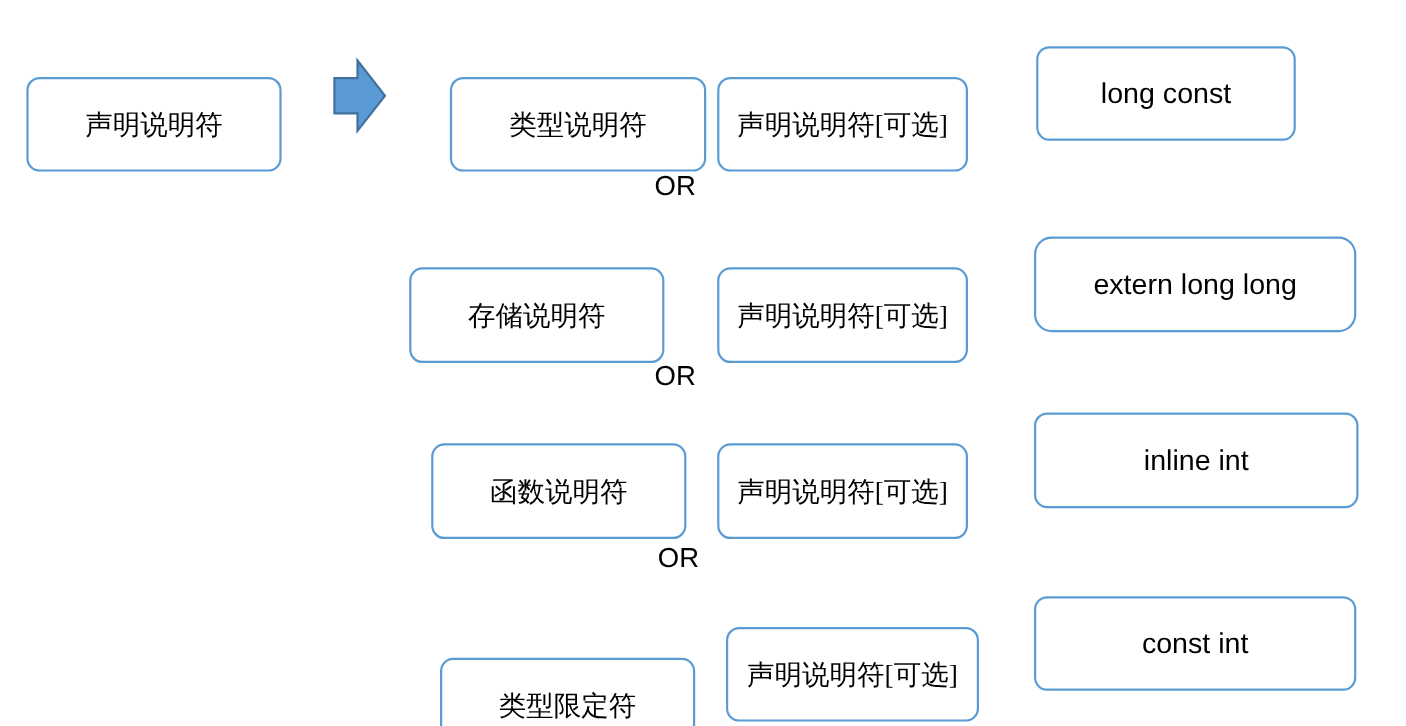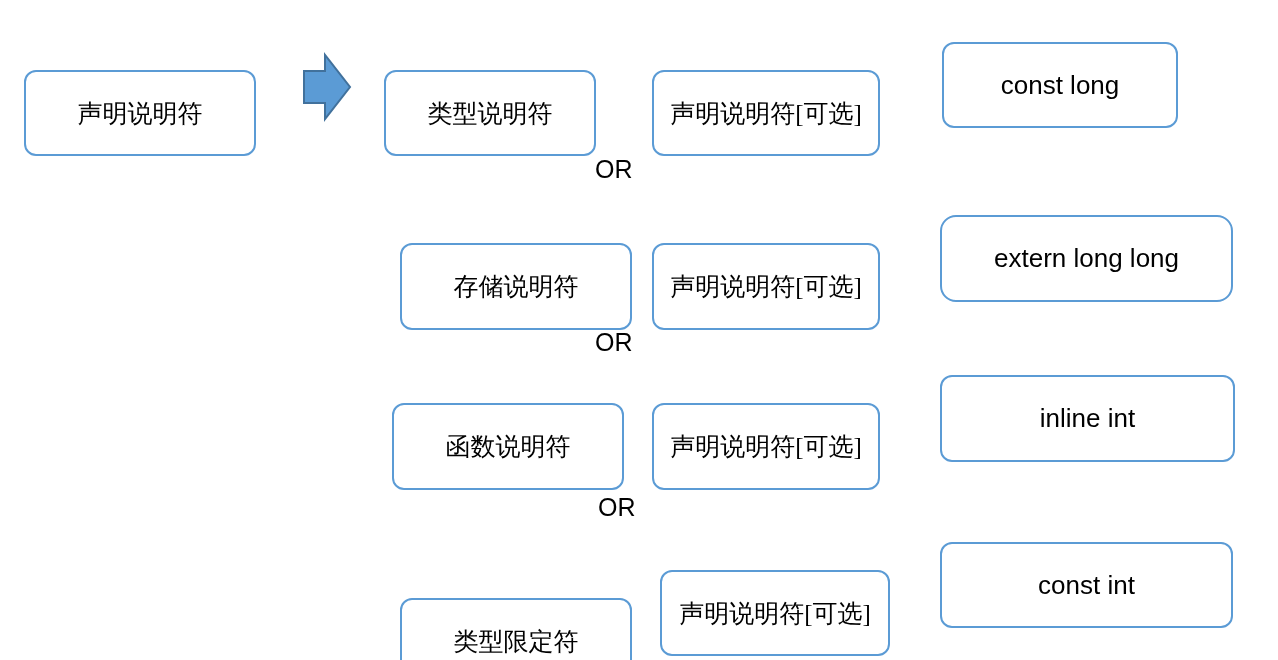--- a/index.html
+++ b/index.html
@@ -43,33 +43,33 @@
 <div class="canvas">
 
   <div class="box cn" style="left:24px; top:42px; width:232px; height:86px;">
     <span class="lbl">声明说明符</span>
   </div>
 
   <svg class="arrow" width="52" height="70" viewBox="0 0 52 70">
     <polygon points="3,19 24,19 24,3 49,35 24,67 24,51 3,51" fill="#5B9BD5"></polygon>
   </svg>
 
-  <div class="box cn" style="left:384px; top:42px; width:212px; height:86px;">
+  <div class="box cn" style="left:409px; top:42px; width:233px; height:86px;">
     <span class="lbl">类型说明符</span>
   </div>
   <div class="box cn" style="left:652px; top:42px; width:228px; height:86px;">
     <span class="lbl">声明说明符[可选]</span>
   </div>
   <div class="box en" style="left:942px; top:42px; width:236px; height:86px;">
-    <span class="lbl">const long</span>
+    <span class="lbl">long const</span>
   </div>
 
   <div class="or" style="left:595px; top:155px;">OR</div>
 
-  <div class="box cn" style="left:400px; top:215px; width:232px; height:87px;">
+  <div class="box cn" style="left:372px; top:215px; width:232px; height:87px;">
     <span class="lbl">存储说明符</span>
   </div>
   <div class="box cn" style="left:652px; top:215px; width:228px; height:87px;">
     <span class="lbl">声明说明符[可选]</span>
   </div>
   <div class="box en" style="left:940px; top:215px; width:293px; height:87px;border-radius:16px;">
     <span class="lbl">extern long long</span>
   </div>
 
   <div class="or" style="left:595px; top:328px;">OR</div>

